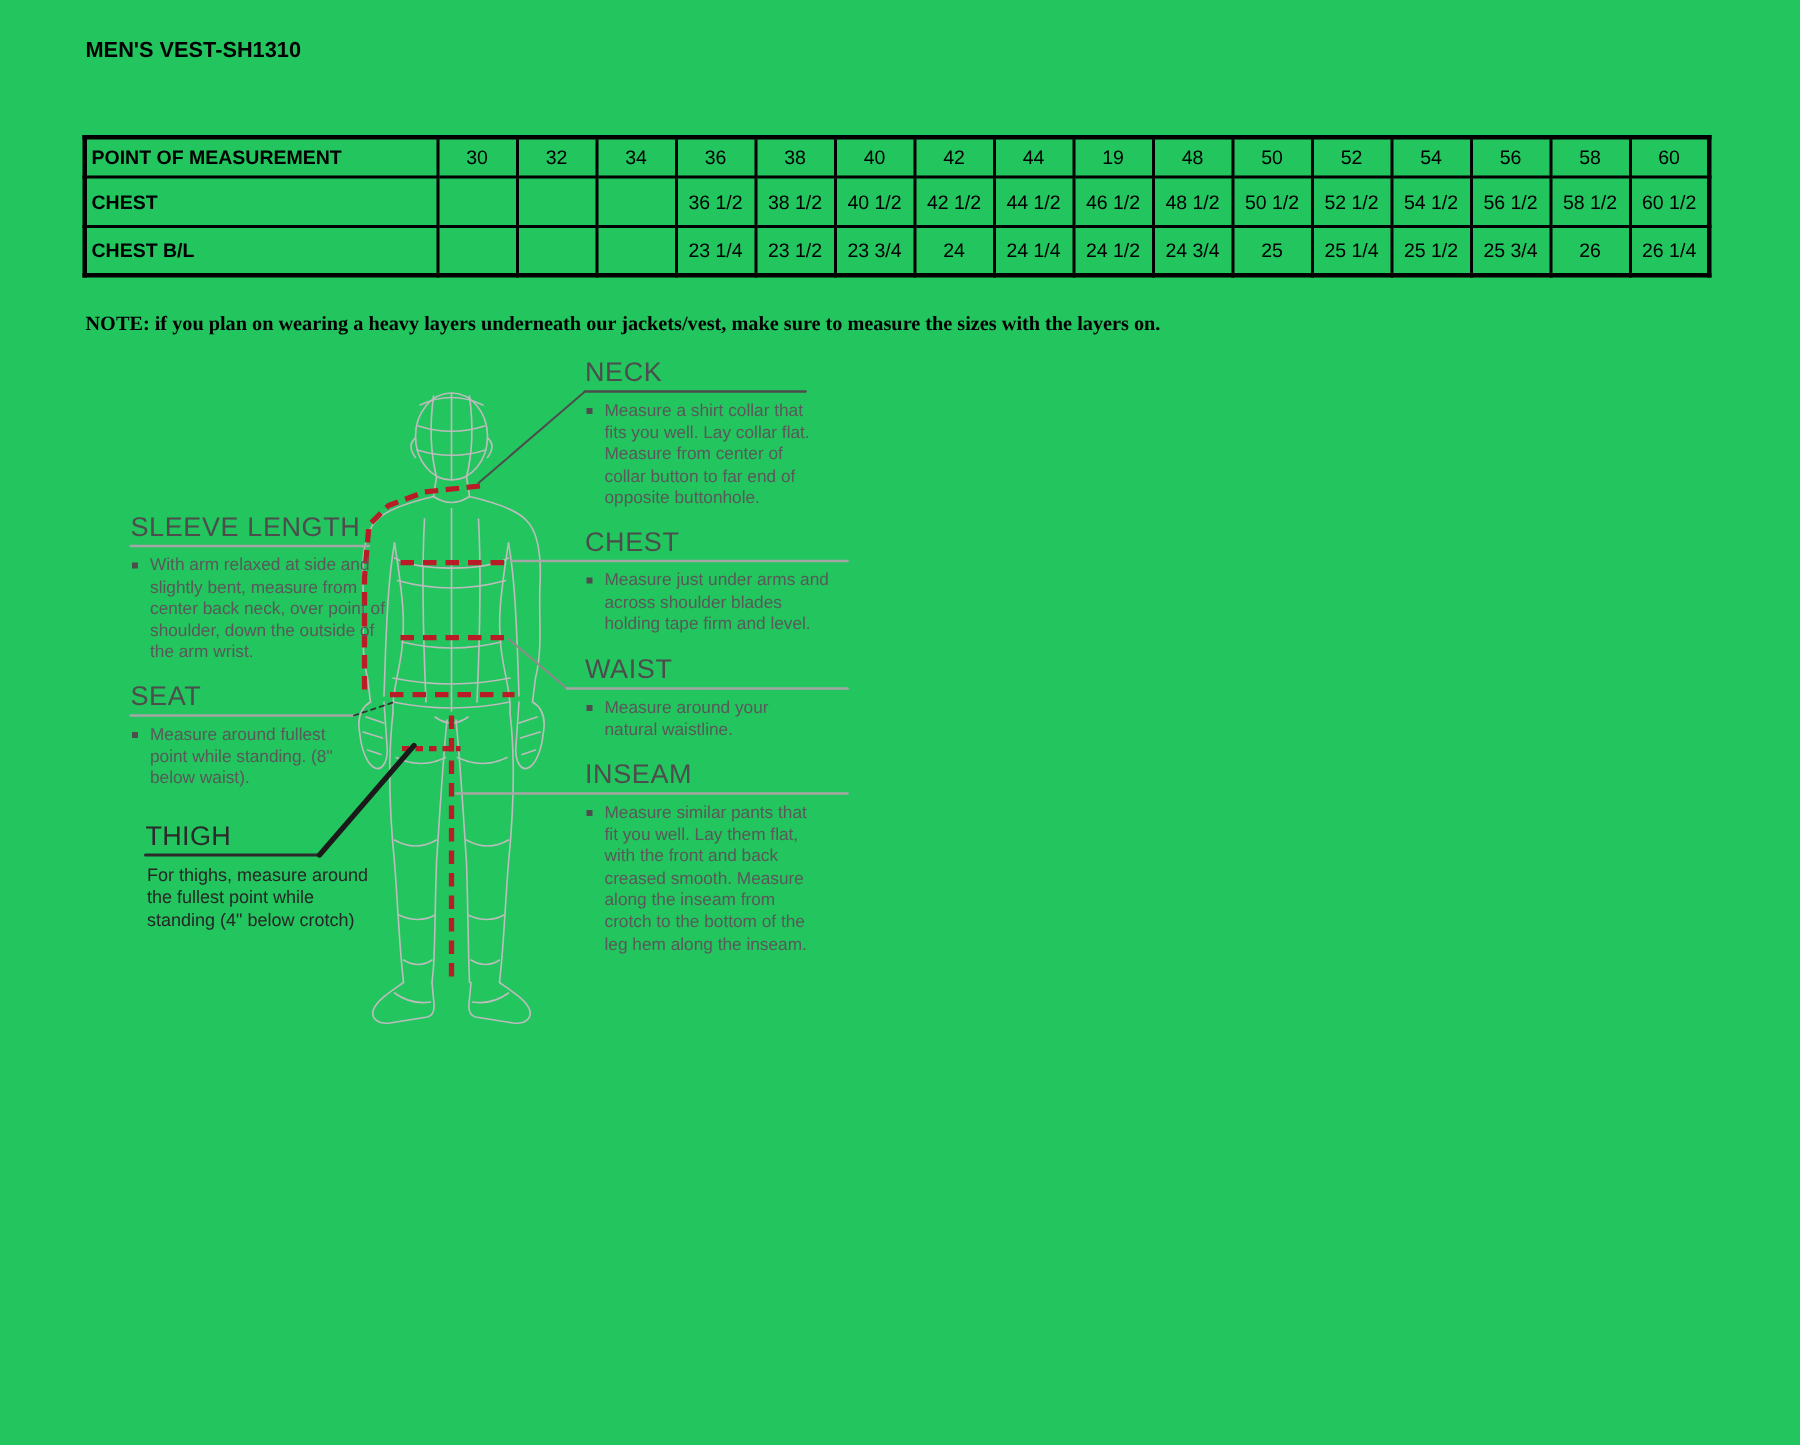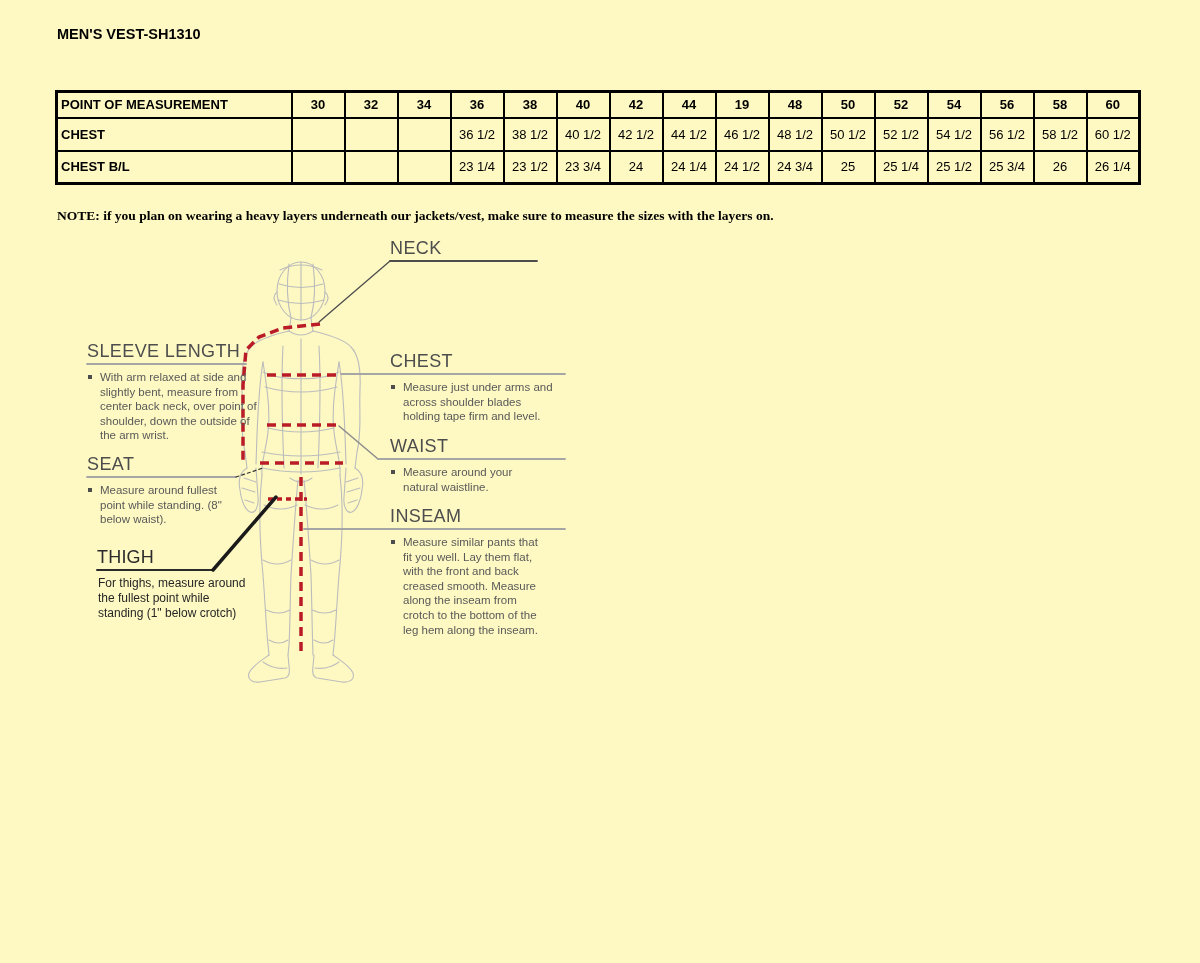--- a/index.html
+++ b/index.html
@@ -1,35 +1,35 @@
 <!DOCTYPE html>
 <html><head>
 <meta charset="utf-8">
 <style>
   * { margin:0; padding:0; box-sizing:border-box; }
   html,body { background:#ffffff; }
   .page {
-    position:relative; width:1200px; height:963px; background:#fef9c3;
+    position:relative; width:1200px; height:963px; background:#22c55e;
     font-family:"Liberation Sans", sans-serif; overflow:hidden;
   }
   .doc-title {
     position:absolute; left:57px; top:26px;
     font-size:14.5px; font-weight:bold; color:#000;
   }
   .size-table {
     position:absolute; left:55px; top:90px; width:1086px;
     border-collapse:collapse; table-layout:fixed;
     border:3px solid #000;
     padding-left:36px;
   }
   .size-table th, .size-table td {
     border:2px solid #000; font-size:13px; text-align:center;
     overflow:hidden; white-space:nowrap; color:#000;
   }
-  .size-table thead th { height:26px; font-weight:bold; }
+  .size-table thead th { height:26px; font-weight:normal; }
   .size-table tbody td { height:33px; font-weight:normal; }
   .size-table .rowlabel, .size-table .corner {
     text-align:left; padding-left:3px; font-weight:bold; width:235px;
   }
   .note-line {
     position:absolute; left:57px; top:208px;
     font-size:13.5px; font-weight:bold; color:#000;font-family:Liberation Serif, serif;
   }
   .diagram-svg { position:absolute; left:0; top:0; pointer-events:none; }
   .section { position:absolute; }
@@ -201,20 +201,24 @@
       <path stroke="#a6a6a6" stroke-width="1.8" d="M87,364 H246"></path>
       <path stroke="#a6a6a6" stroke-width="1.8" d="M87,477 H236"></path>
       <path stroke="#333333" stroke-width="1.2" stroke-dasharray="3 3" d="M236,477 L263,468"></path>
       <path stroke="#2b2b2b" stroke-width="2" d="M97,570 H213"></path>
       <path stroke="#1a1a1a" stroke-width="3.5" d="M213,570 L276,497"></path>
     </g>
   </svg>
 
   <div class="section" style="left:390px; top:238px; width:160px;">
     <div class="sec-title">NECK</div>
+    <div class="sec-body" style="width:158px;">
+      <span class="bullet"></span>
+      <span>Measure a shirt collar that fits you well. Lay collar flat. Measure from center of collar button to far end of opposite buttonhole.</span>
+    </div>
   </div>
 
   <div class="section" style="left:390px; top:351px; width:168px;">
     <div class="sec-title">CHEST</div>
     <div class="sec-body" style="width:166px;">
       <span class="bullet"></span>
       <span>Measure just under arms and across shoulder blades holding tape firm and level.</span>
     </div>
   </div>
 
@@ -246,17 +250,17 @@
     <div class="sec-title">SEAT</div>
     <div class="sec-body" style="width:145px;">
       <span class="bullet"></span>
       <span>Measure around fullest point while standing. (8" below waist).</span>
     </div>
   </div>
 
   <div class="section dark" style="left:97px; top:547px; width:160px;">
     <div class="sec-title">THIGH</div>
     <div class="sec-body no-bullet" style="width:158px;">
-      <span>For thighs, measure around the fullest point while standing (1" below crotch)</span>
+      <span>For thighs, measure around the fullest point while standing (4" below crotch)</span>
     </div>
   </div>
 
 </div>
 
 </body></html>

